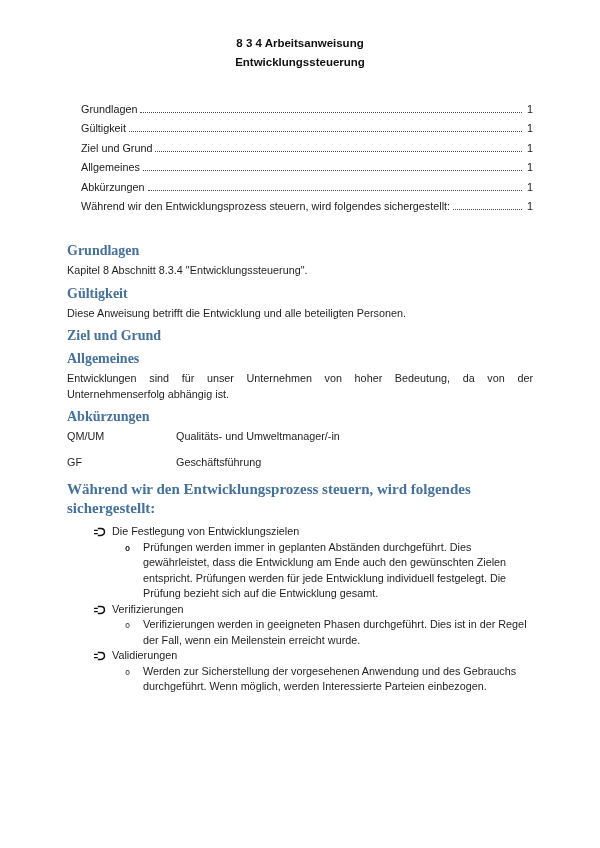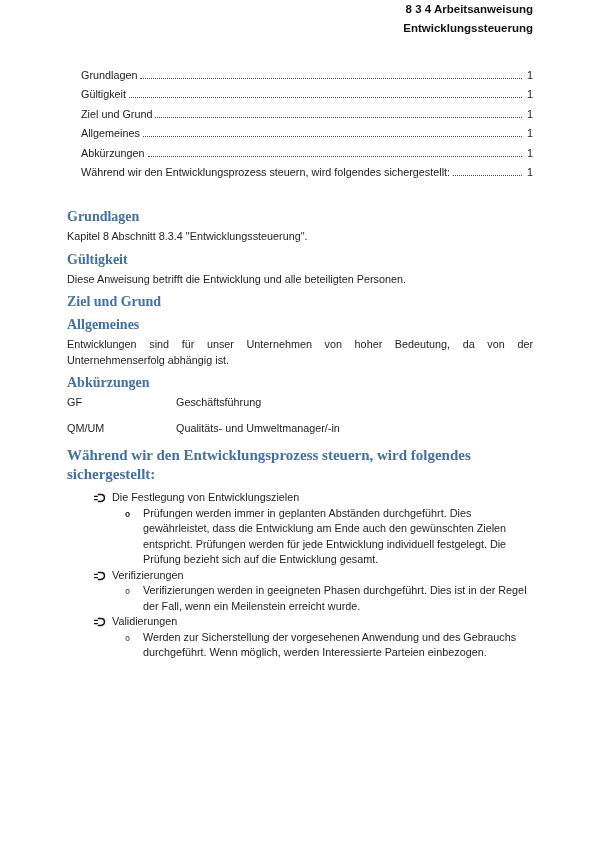--- a/index.html
+++ b/index.html
@@ -14,21 +14,22 @@
     color: #1f1f1f;
     -webkit-font-smoothing: antialiased;
   }
   .content {
     position: absolute;
     left: 67px;
     top: 0;
     width: 466px;
   }
   .doc-title {
-    text-align: right;
+    margin-top: 34px;
+    text-align: center;
     font-weight: 700;
     font-size: 11.5px;
     line-height: 19px;
     color: #111111;
   }
   .toc {
     margin-top: 24px;
     margin-left: 14px;
   }
   .toc-entry {
@@ -152,26 +153,26 @@
     <h2>Gültigkeit</h2>
     <p class="body-p">Diese Anweisung betrifft die Entwicklung und alle beteiligten Personen.</p>
 
     <h2>Ziel und Grund</h2>
 
     <h2>Allgemeines</h2>
     <p class="body-p">Entwicklungen sind für unser Unternehmen von hoher Bedeutung, da von der Unternehmenserfolg abhängig ist.</p>
 
     <h2>Abkürzungen</h2>
     <div class="abbr-row">
+      <span class="abbr-key">QM/UM</span>
+      <span class="abbr-val">Qualitäts- und Umweltmanager/-in</span>
+    </div>
+    <div class="abbr-row">
       <span class="abbr-key">GF</span>
       <span class="abbr-val">Geschäftsführung</span>
-    </div>
-    <div class="abbr-row">
-      <span class="abbr-key">QM/UM</span>
-      <span class="abbr-val">Qualitäts- und Umweltmanager/-in</span>
     </div>
 
     <h3>Während wir den Entwicklungsprozess steuern, wird folgendes sichergestellt:</h3>
 
     <div class="plist">
 
       <div class="li1">
         <svg class="bullet-svg" width="13" height="10" viewBox="0 0 13 10">
           <path d="M4.8 1.6 H8 C12.6 1.6 12.6 8.4 8 8.4 H4.8" fill="none" stroke="#111" stroke-width="1.5"></path>
           <path d="M1 3.4 H4.8 M1 6.6 H4.8" fill="none" stroke="#111" stroke-width="1.3"></path>

